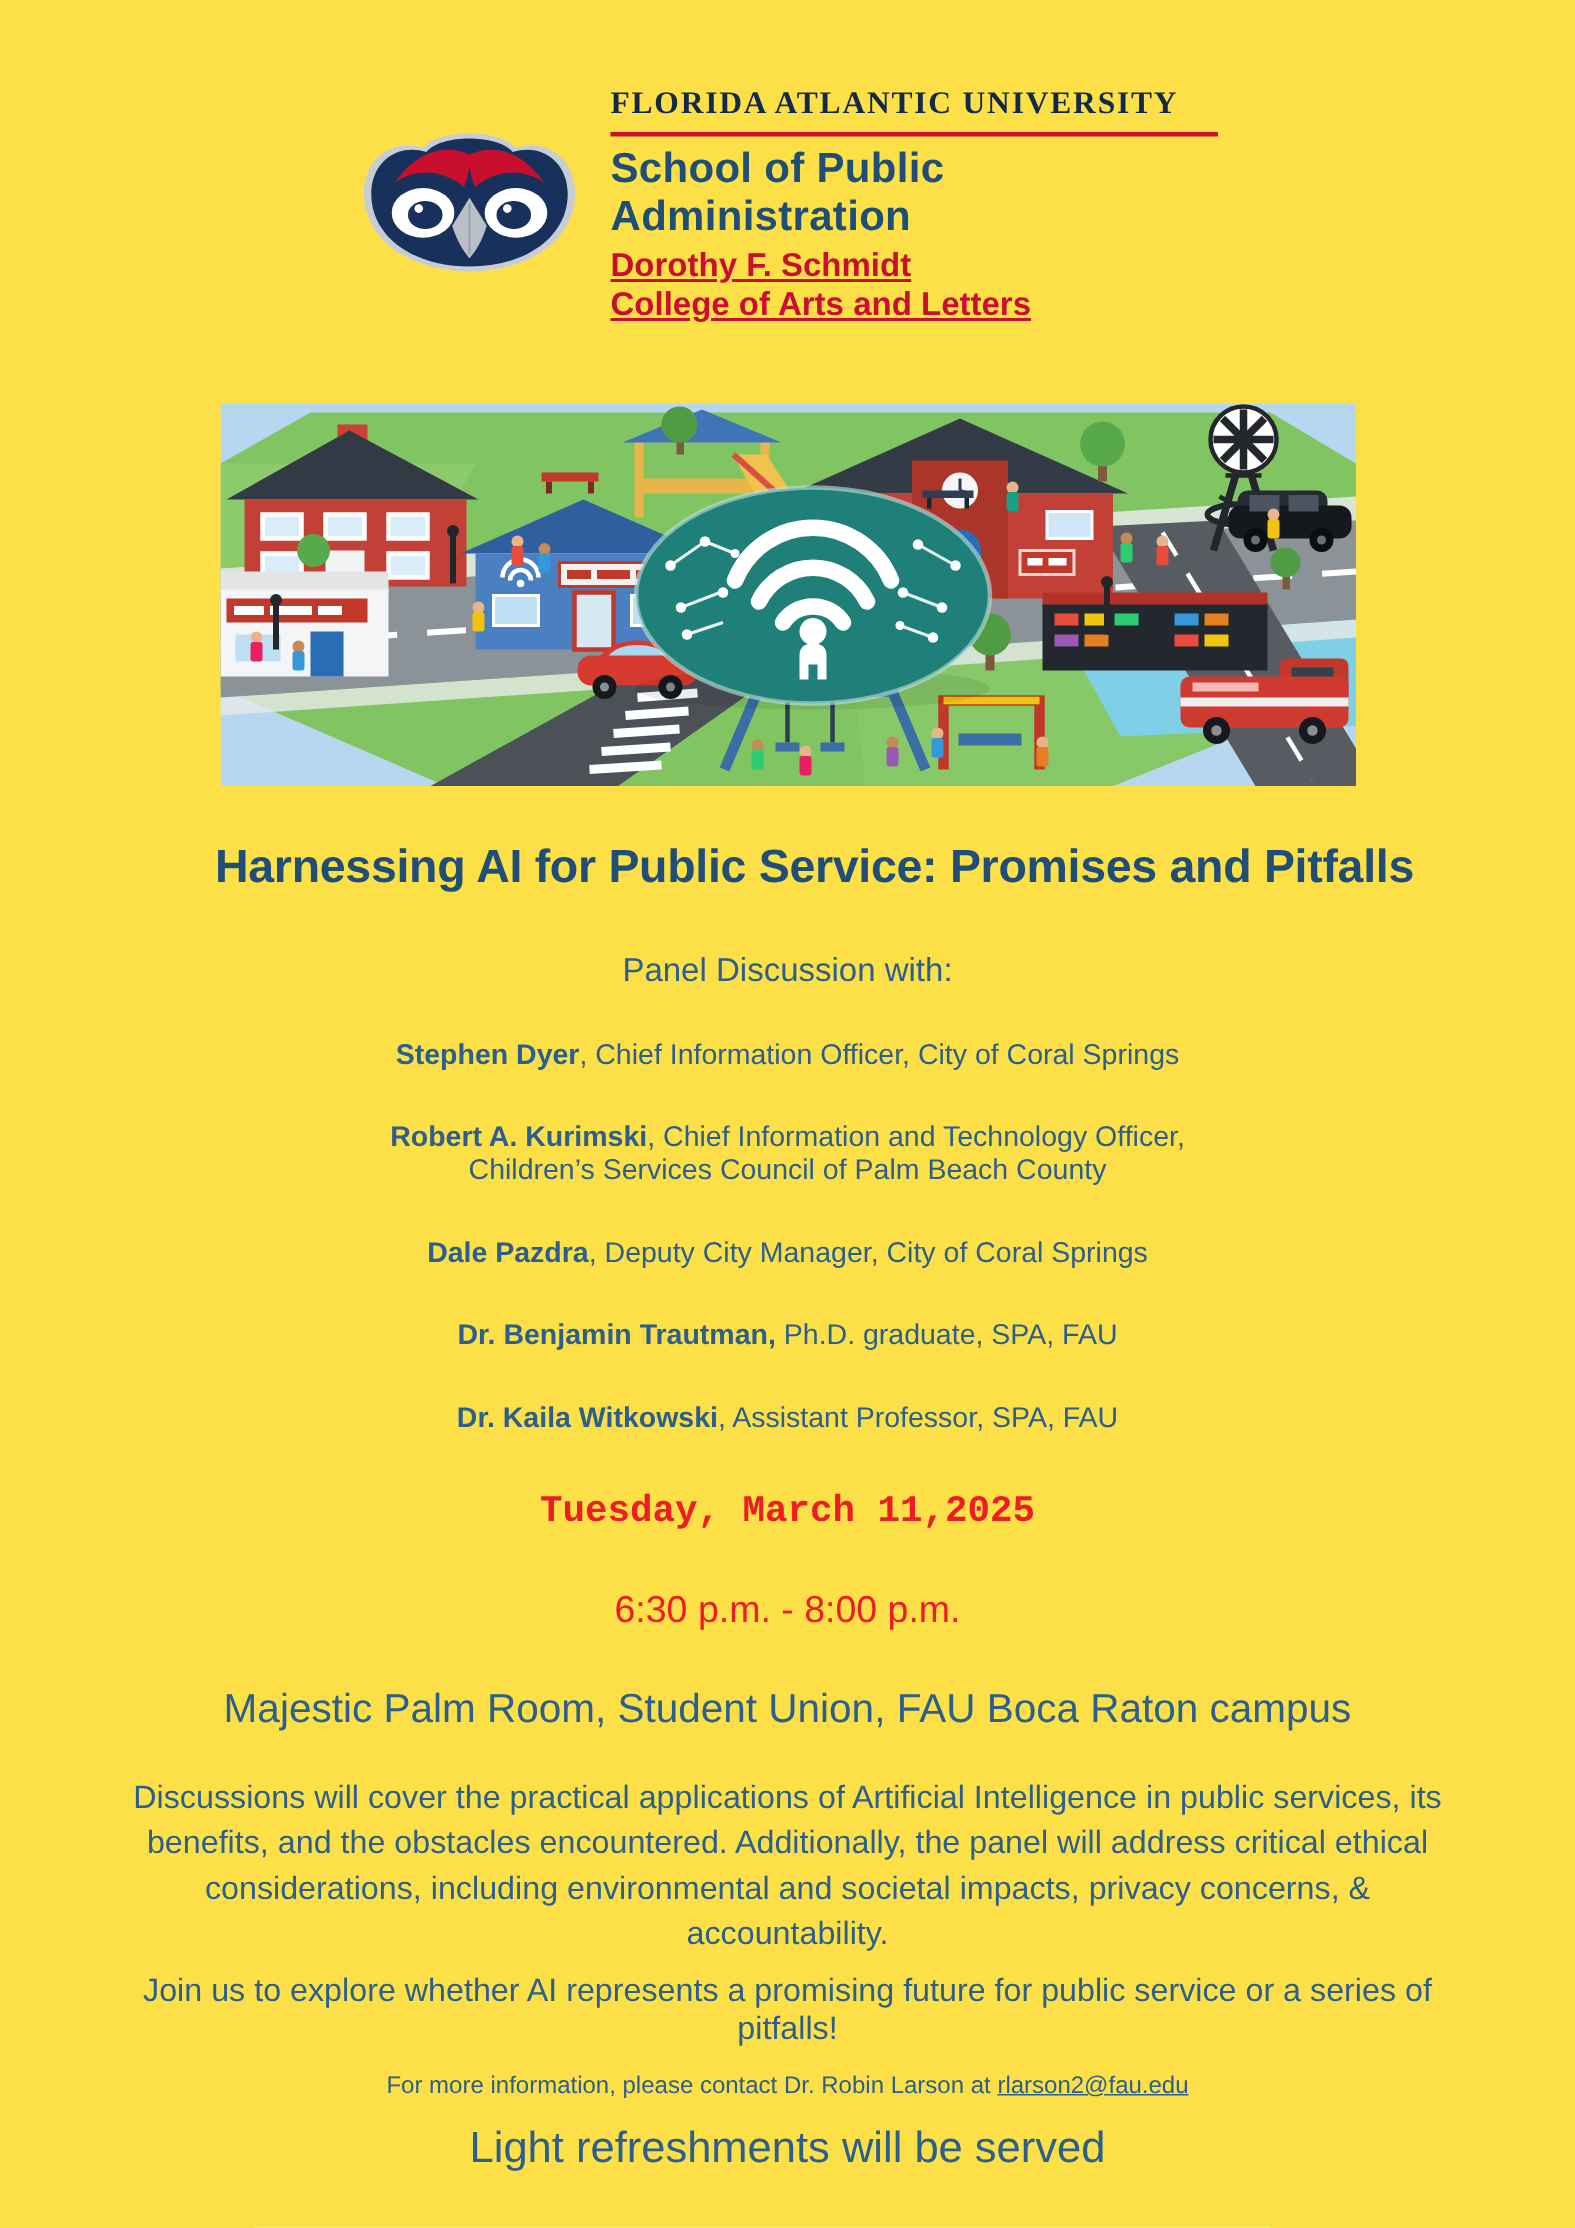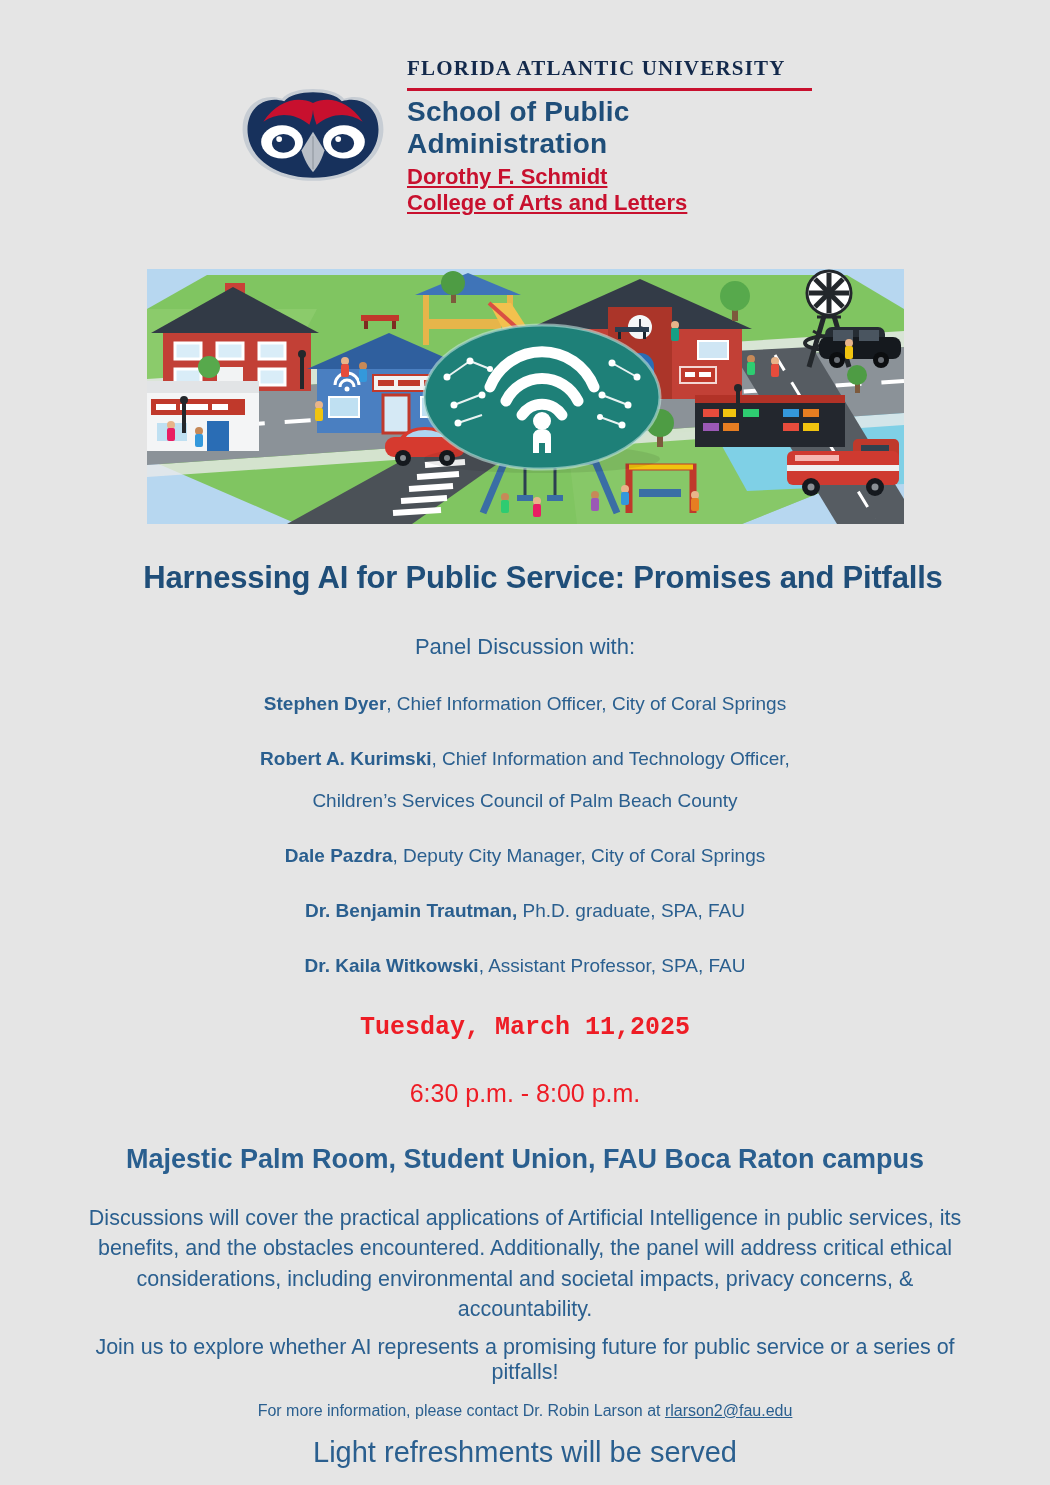--- a/index.html
+++ b/index.html
@@ -1,18 +1,18 @@
 <!DOCTYPE html>
 <html><head>
 <meta charset="utf-8">
 <style>
   html,body{margin:0;padding:0;}
   .page{
     width:1050px;height:1485px;
-    background:#e5e5e5;
+    background:#fde047;
     font-family:"Liberation Sans",sans-serif;
     position:relative;overflow:hidden;
     color:#2a5f8f;
   }
   
   .header{
     padding-top:56px;
     display:flex;justify-content:center;align-items:center;gap:14px;
   }
   .logo-wrap{width:160px;flex:0 0 auto;}
@@ -29,24 +29,24 @@
   .hero{display:block;margin:52px auto 0 auto;width:757px;height:255px;}
   
   .center{text-align:center;}
   .title{
     margin-top:36px;
     font-size:31px;font-weight:bold;color:#1f4e79;letter-spacing:-0.2px;padding-left:36px;
   }
   .panel-intro{margin-top:38px;font-size:22px;}
   .panelist{margin-top:33px;font-size:19px;}
   .panelist .pname{font-weight:bold;}
-  .panelist .line2{margin-top:20px;}
+  .panelist .line2{}
   .date{margin-top:36px;font-size:25px;font-weight:bold;color:#ee1c25;font-family:Liberation Mono, monospace;}
   .time{margin-top:37px;font-size:25px;color:#ee1c25;}
-  .location{margin-top:36px;font-size:27px;font-weight:bold;}
+  .location{margin-top:36px;font-size:27px;}
   .desc{
     margin:28px auto 0 auto;width:905px;
     font-size:21.5px;line-height:1.42;
   }
   .join{margin:10px auto 0 auto;width:930px;font-size:21.5px;}
   .contact{margin-top:17px;font-size:16px;}
   .contact a{color:#2a5f8f;text-decoration:underline;cursor:pointer;}
   .refresh{margin-top:16px;font-size:29px;}
 </style>
 </head>

